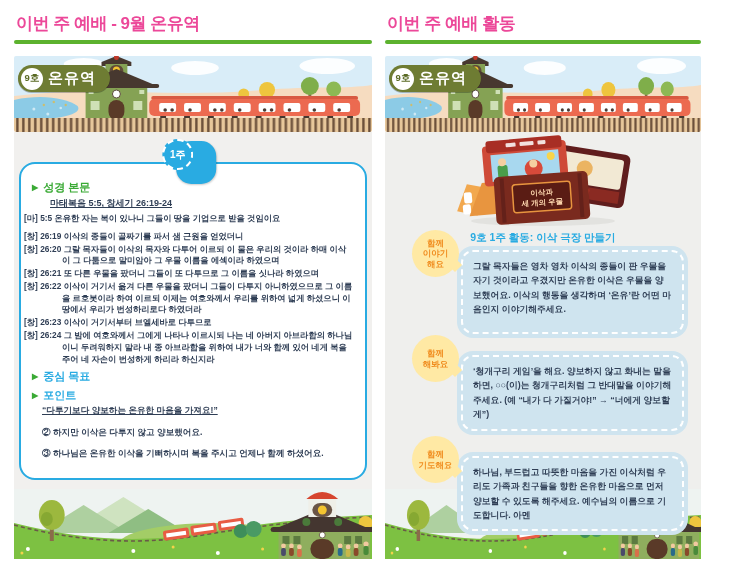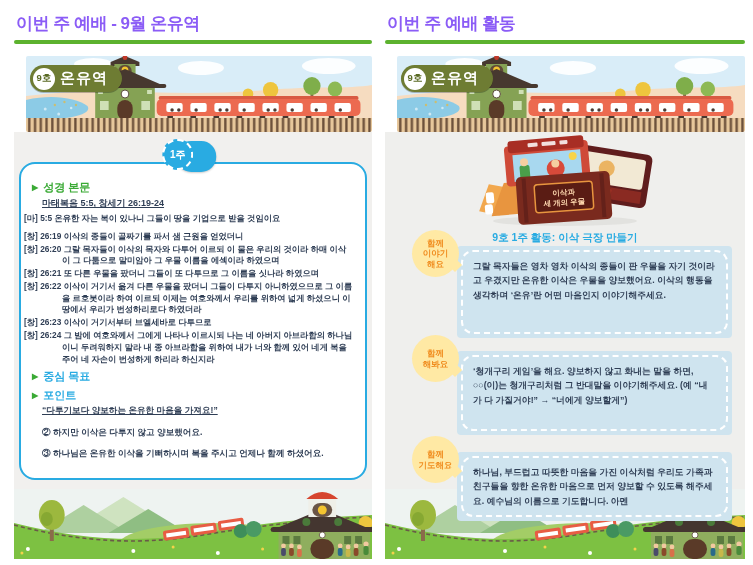--- a/index.html
+++ b/index.html
@@ -1,72 +1,72 @@
 <!DOCTYPE html>
 <html><head>
 <meta charset="utf-8">
 <style>
   html,body{margin:0;padding:0}
   body{width:753px;height:565px;background:#ffffff;position:relative;overflow:hidden;
        font-family:"Liberation Sans",sans-serif;}
   .page{position:absolute;top:0;height:565px}
   #pageL{left:14px;width:358px}
-  #pageR{left:385px;width:360px}
+  #pageR{left:385px;width:316px}
 
   .page-title{position:absolute;top:12px;left:2px;font-size:17px;font-weight:bold;
-              color:#8b5cf6;letter-spacing:-0.5px;white-space:nowrap}
+              color:#ec4899;letter-spacing:-0.5px;white-space:nowrap}
   .rule{position:absolute;top:40px;left:0;right:0;height:4px;background:#5cb22e;border-radius:2px}
 
-  .banner{position:absolute;top:56px;left:12px;right:0;height:76px;overflow:hidden;border-radius:2px}
+  .banner{position:absolute;top:56px;left:0;right:0;height:76px;overflow:hidden;border-radius:2px}
   .banner svg{display:block;width:100%;height:100%}
   .station-badge{position:absolute;top:9px;left:4px;height:27px;display:flex;align-items:center;gap:5px;
                  background:#6e7c33;border-radius:15px;padding:0 14px 0 3px;box-shadow:0 1px 0 rgba(0,0,0,.25)}
   .line-circle{width:22px;height:22px;border-radius:50%;background:#fff;color:#5a6a24;
                font-size:9.5px;font-weight:bold;display:flex;align-items:center;justify-content:center}
   .station-name{color:#fff;font-weight:bold;font-size:15px;letter-spacing:1px}
 
   .content-panel{position:absolute;left:0;right:0;background:#f1f0ee}
   #panelL{top:132px;height:357px}
   #panelR{top:132px;height:374px;background:#efefed}
 
   .lesson-badge{position:absolute;top:141px;left:50%;transform:translateX(-42%);z-index:3;
                 background:#29abe2;border-radius:15px;height:27px;display:flex;align-items:center;
-                padding:0 16px 4px 24px;box-shadow:0 1px 2px rgba(0,0,0,.2)}
+                padding:0 16px 16px 24px;box-shadow:0 1px 2px rgba(0,0,0,.2)}
   .week-circle{position:absolute;left:-14px;top:-2px;width:31px;height:31px;border-radius:50%;
                background:#29abe2;border:2px dashed #ffffff;box-sizing:border-box;color:#fff;
                font-size:10px;font-weight:bold;display:flex;align-items:center;justify-content:center}
   .lesson-title{color:#fff;font-weight:bold;font-size:14px;letter-spacing:.5px;white-space:nowrap}
 
   .lesson-box{position:absolute;top:162px;left:5px;right:5px;background:#fff;border:2px solid #29abe2;
               border-radius:16px;padding:12px 11px 9px;box-sizing:border-box;z-index:2}
   .sec-head{display:flex;align-items:center;gap:5px;font-size:11px;font-weight:bold;margin:4px 0 2px}
   .sec-head .tri{font-size:8px;color:#3aaa35;line-height:1}
   .green-h{color:#3aaa35}
   .blue-h{color:#29abe2}
-  .ref{font-size:9px;font-weight:bold;color:#2f3e55;text-decoration:underline;margin:1px 0 3px 10px}
+  .ref{font-size:9px;font-weight:bold;color:#2f3e55;text-decoration:underline;margin:1px 0 3px 18px}
   .verse{font-size:8.3px;line-height:1.42;color:#2f3e55;font-weight:bold;
          padding-left:28px;text-indent:-38px;margin:0 0 1px 2px}
   .verse.group-gap{margin-top:6px}
   .goal-text{font-size:8.6px;line-height:1.5;color:#2f3e55;font-weight:bold;margin:0 0 2px 10px}
   .slogan{font-size:8.6px;font-weight:bold;text-decoration:underline;color:#2f3e55;margin:1px 0 3px 10px}
   .point-item{font-size:8.6px;font-weight:bold;line-height:1.5;color:#2f3e55;margin-left:10px}
 
   .craft{position:absolute;top:134px;left:50%;transform:translateX(-50%);width:212px;height:94px;z-index:2}
   .craft svg{display:block;width:100%;height:100%}
   .caption{position:absolute;top:231px;left:0;right:0;text-align:center;
            font-size:10.5px;font-weight:bold;color:#29abe2;z-index:2}
 
   .bubble-row{position:absolute;left:0;right:0;z-index:2}
   #row1{top:246px} #row2{top:351px} #row3{top:452px}
   .label-circle{position:absolute;left:27px;top:-16px;width:47px;height:47px;border-radius:50%;
                 background:#ffe9a4;display:flex;flex-direction:column;align-items:center;justify-content:center;
                 color:#f08c1e;font-size:8.5px;font-weight:bold;line-height:1.25;z-index:2;text-align:right}
   .label-circle::after{content:"";position:absolute;right:-1px;bottom:7px;width:10px;height:10px;
                        background:#ffe9a4;transform:rotate(45deg)}
-  .bubble{margin-left:72px;margin-right:13px;background:#cfe4ef;border-radius:4px;
+  .bubble{margin-left:72px;margin-right:13px;background:#cfe4ef;border-radius:16px;
           padding:13px 16px;box-sizing:border-box;position:relative}
   .bubble::before{content:"";position:absolute;inset:4px;border:2px dashed #ffffff;border-radius:12px;pointer-events:none}
   .bubble p{margin:0;font-size:8.8px;line-height:1.62;font-weight:bold;color:#2f3e55;position:relative}
   #row1 .bubble{min-height:92px}
   #row2 .bubble{min-height:84px}
   #row3 .bubble{min-height:62px}
 
   .footer{position:absolute;left:0;right:0;bottom:6px;height:70px;z-index:1}
   .footer svg{display:block;width:100%;height:100%}
 </style>

